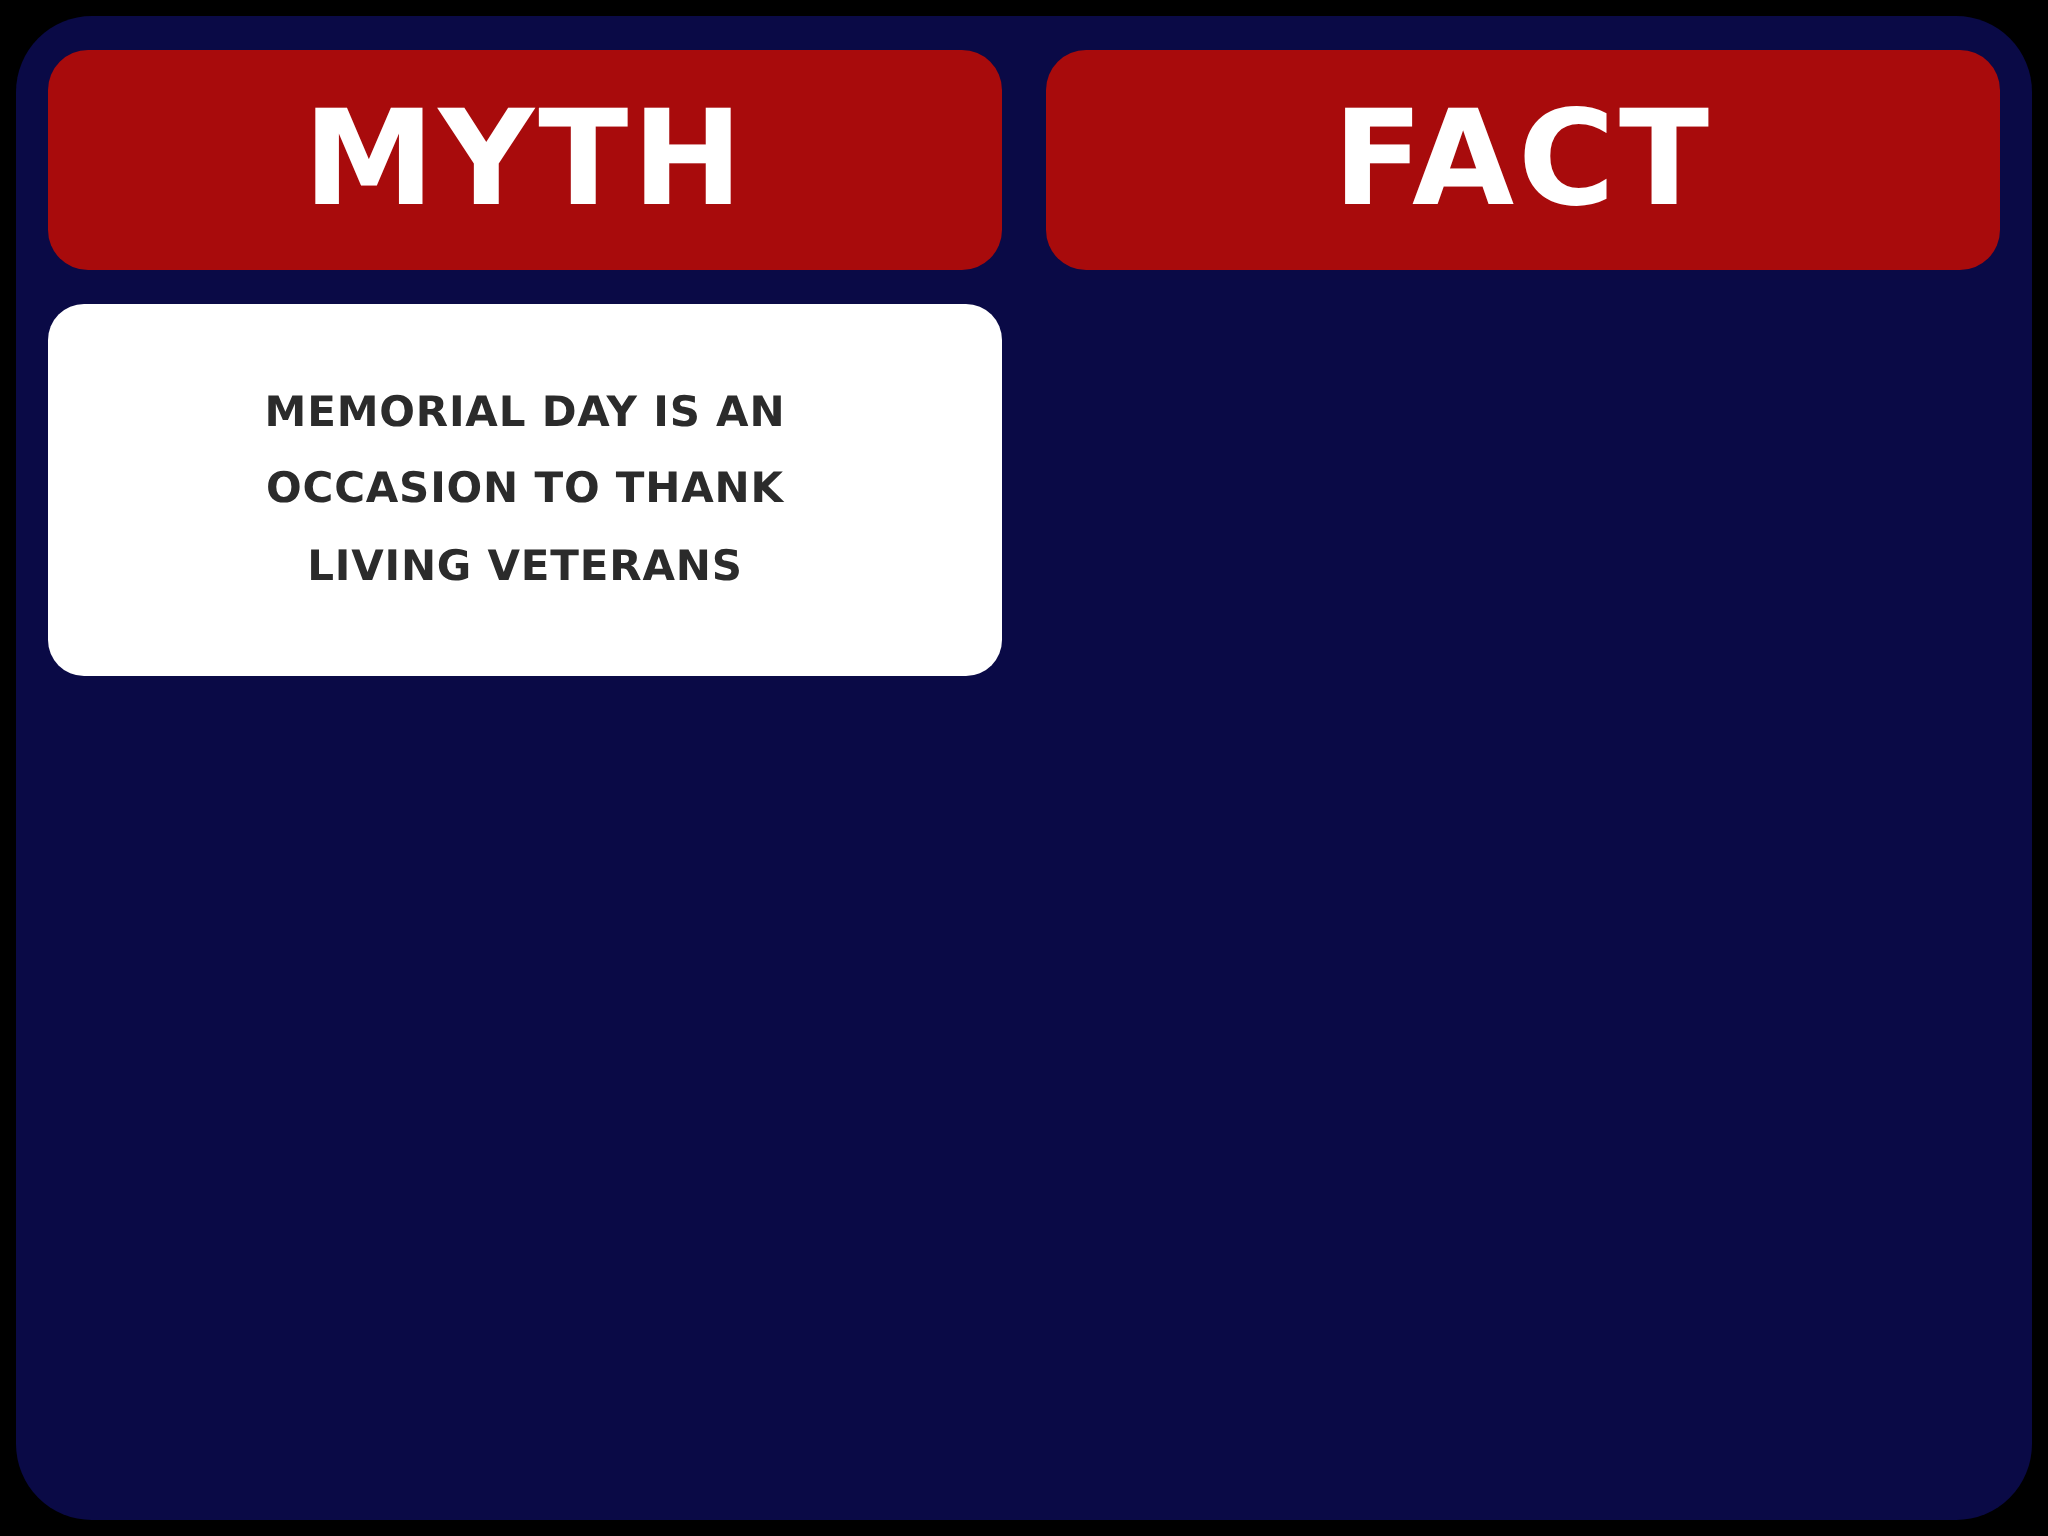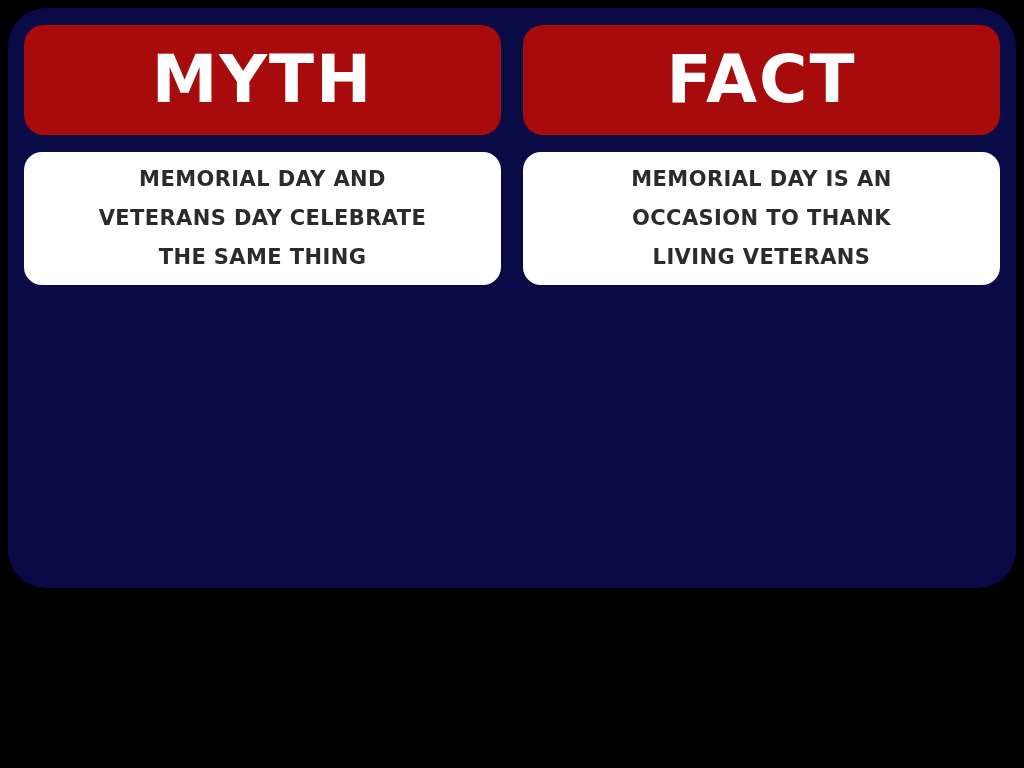--- a/index.html
+++ b/index.html
@@ -14,21 +14,21 @@
   html, body {
     width: 1024px;
     height: 768px;
     background: var(--background);
     font-family: "DejaVu Sans", "Liberation Sans", sans-serif;
     overflow: hidden;
   }
   .poster {
     position: absolute;
     left: 8px; top: 8px;
-    width: 1008px; height: 580px;
+    width: 1008px; height: 752px;
     background: var(--frame-navy);
     border-radius: 38px;
     padding: 17px 16px;
   }
   .grid {
     display: grid;
     width: 100%; height: 100%;
     grid-template-columns: 1fr 1fr;
     grid-template-rows: 110px 1fr 1fr 1fr;
     gap: 17px 22px;
@@ -72,25 +72,20 @@
   <div class="grid">
 
     <div class="header">
       <span>MYTH</span>
     </div>
 
     <div class="header">
       <span>FACT</span>
     </div>
 
-    <div class="card">
-      <p>MEMORIAL DAY AND
-VETERANS DAY CELEBRATE
-THE SAME THING</p>
-    </div>
 
 
 
 
     <div class="card">
       <p>MEMORIAL DAY IS AN
 OCCASION TO THANK
 LIVING VETERANS</p>
     </div>
 

